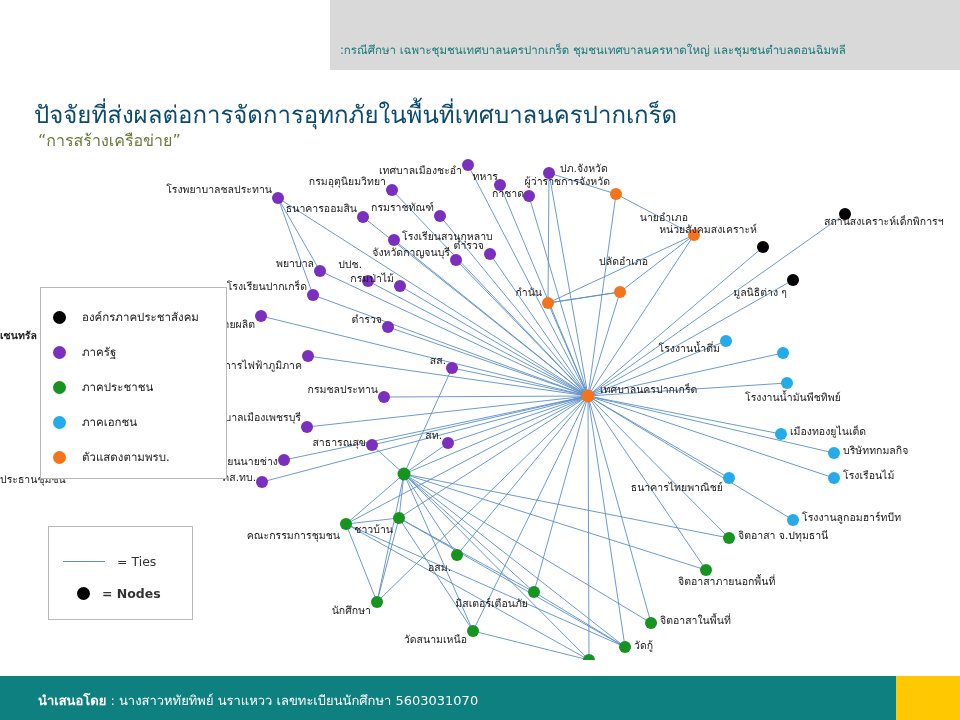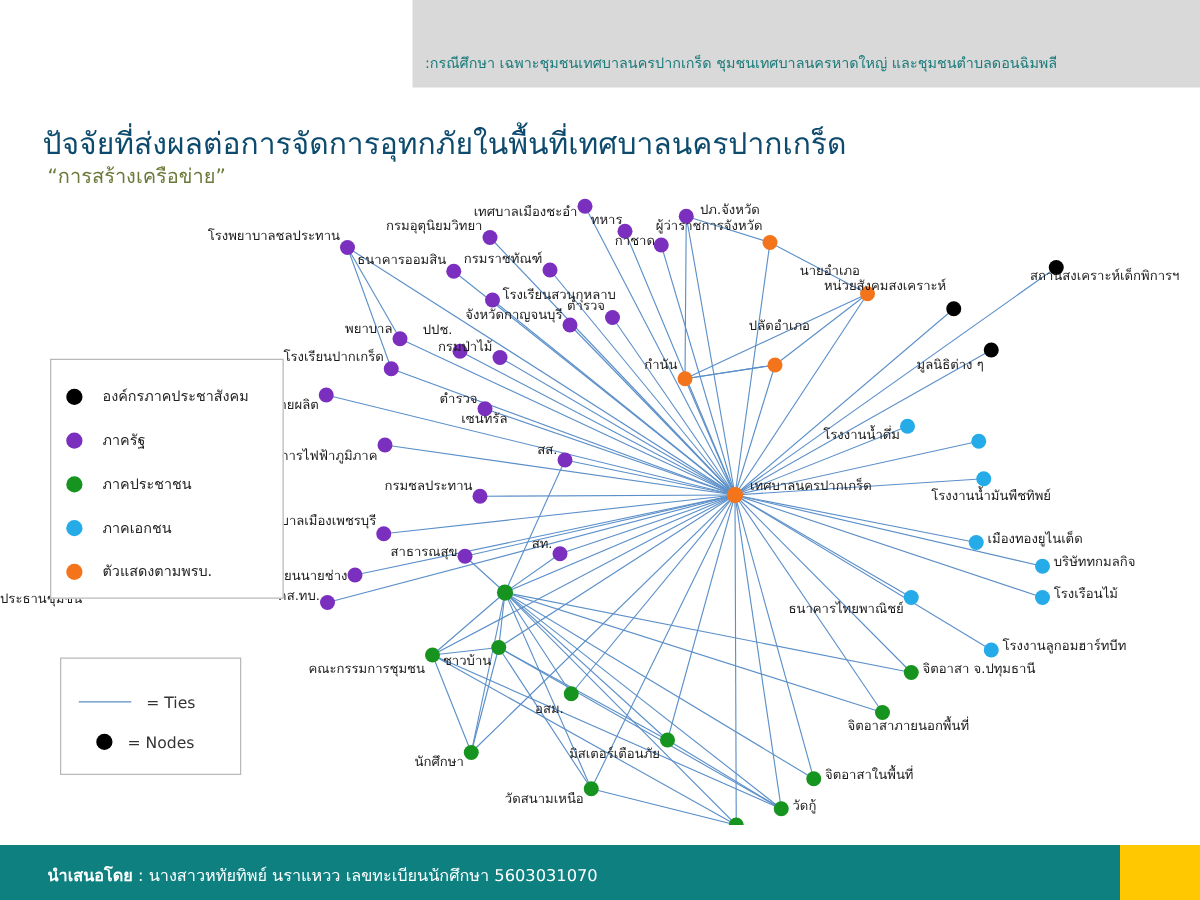--- a/index.html
+++ b/index.html
@@ -258,21 +258,21 @@
       <div class="node-label" style="top: 316px; left: 0px; width: 278px; text-align: right;">โรงเรียนนายช่าง</div>
       <div class="node-label" style="top: 332px; left: 0px; width: 256px; text-align: right;">คส.ทบ.</div>
       <div class="node-label" style="top: 36px; left: 0px; width: 610px; text-align: right;">ผู้ว่าราชการจังหวัด</div>
       <div class="node-label" style="top: 72px; left: 0px; width: 688px; text-align: right;">นายอำเภอ</div>
       <div class="node-label" style="top: 116px; left: 0px; width: 648px; text-align: right;">ปลัดอำเภอ</div>
       <div class="node-label" style="top: 147px; left: 0px; width: 542px; text-align: right;">กำนัน</div>
       <div class="node-label" style="top: 76px; left: 824px;">สถานสงเคราะห์เด็กพิการฯ</div>
       <div class="node-label" style="top: 84px; left: 0px; width: 757px; text-align: right;">หน่วยสังคมสงเคราะห์</div>
       <div class="node-label" style="top: 147px; left: 0px; width: 787px; text-align: right;">มูลนิธิต่าง ๆ</div>
       <div class="node-label" style="top: 203px; left: 0px; width: 720px; text-align: right;">โรงงานน้ำดึ่ม</div>
-      <div class="node-label" style="top: 190px; left: 0px; width: 775px; text-align: center;">เซนทรัล</div>
+      <div class="node-label" style="top: 190px; left: 0px; width: 775px; text-align: left; font-weight: bold;">เซนทรัล</div>
       <div class="node-label" style="top: 252px; left: 745px;">โรงงานน้ำมันพืชทิพย์</div>
       <div class="node-label" style="top: 286px; left: 790px;">เมืองทองยูไนเต็ด</div>
       <div class="node-label" style="top: 305px; left: 843px;">บริษัททกมลกิจ</div>
       <div class="node-label" style="top: 342px; left: 0px; width: 723px; text-align: right;">ธนาคารไทยพาณิชย์</div>
       <div class="node-label" style="top: 330px; left: 843px;">โรงเรือนไม้</div>
       <div class="node-label" style="top: 372px; left: 802px;">โรงงานลูกอมฮาร์ทบีท</div>
       <div class="node-label" style="top: 390px; left: 738px;">จิตอาสา จ.ปทุมธานี</div>
       <div class="node-label" style="top: 436px; left: 678px;">จิตอาสาภายนอกพื้นที่</div>
       <div class="node-label" style="top: 475px; left: 660px;">จิตอาสาในพื้นที่</div>
       <div class="node-label" style="top: 539px; left: 0px; width: 583px; text-align: right;">อปพร.</div>
@@ -307,21 +307,21 @@
       <span class="legend-dot" style="background: rgb(244, 116, 27);"></span>
       <span class="legend-text">ตัวแสดงตามพรบ.</span>
     </div>
   </div>
 
 <div class="legend-box" id="key-legend">
   <div class="key-row" style="top:26px;">
     <span class="key-line" style="border-top-color: rgb(91, 143, 201);"></span>
     <span class="key-text">= Ties</span>
   </div>
-  <div class="key-row" style="top:58px;">
+  <div class="key-row" style="top:58px;font-weight:bold;">
     <span class="key-dot" style="background: rgb(0, 0, 0);"></span>
     <span class="key-text">= Nodes</span>
   </div>
 </div>
 
 <div class="footer"></div>
 <div class="footer-yellow"></div>
 <div class="footer-text">
   <b>นำเสนอโดย</b><span> : นางสาวหทัยทิพย์ นราแหวว เลขทะเบียนนักศึกษา 5603031070</span>
 </div>

